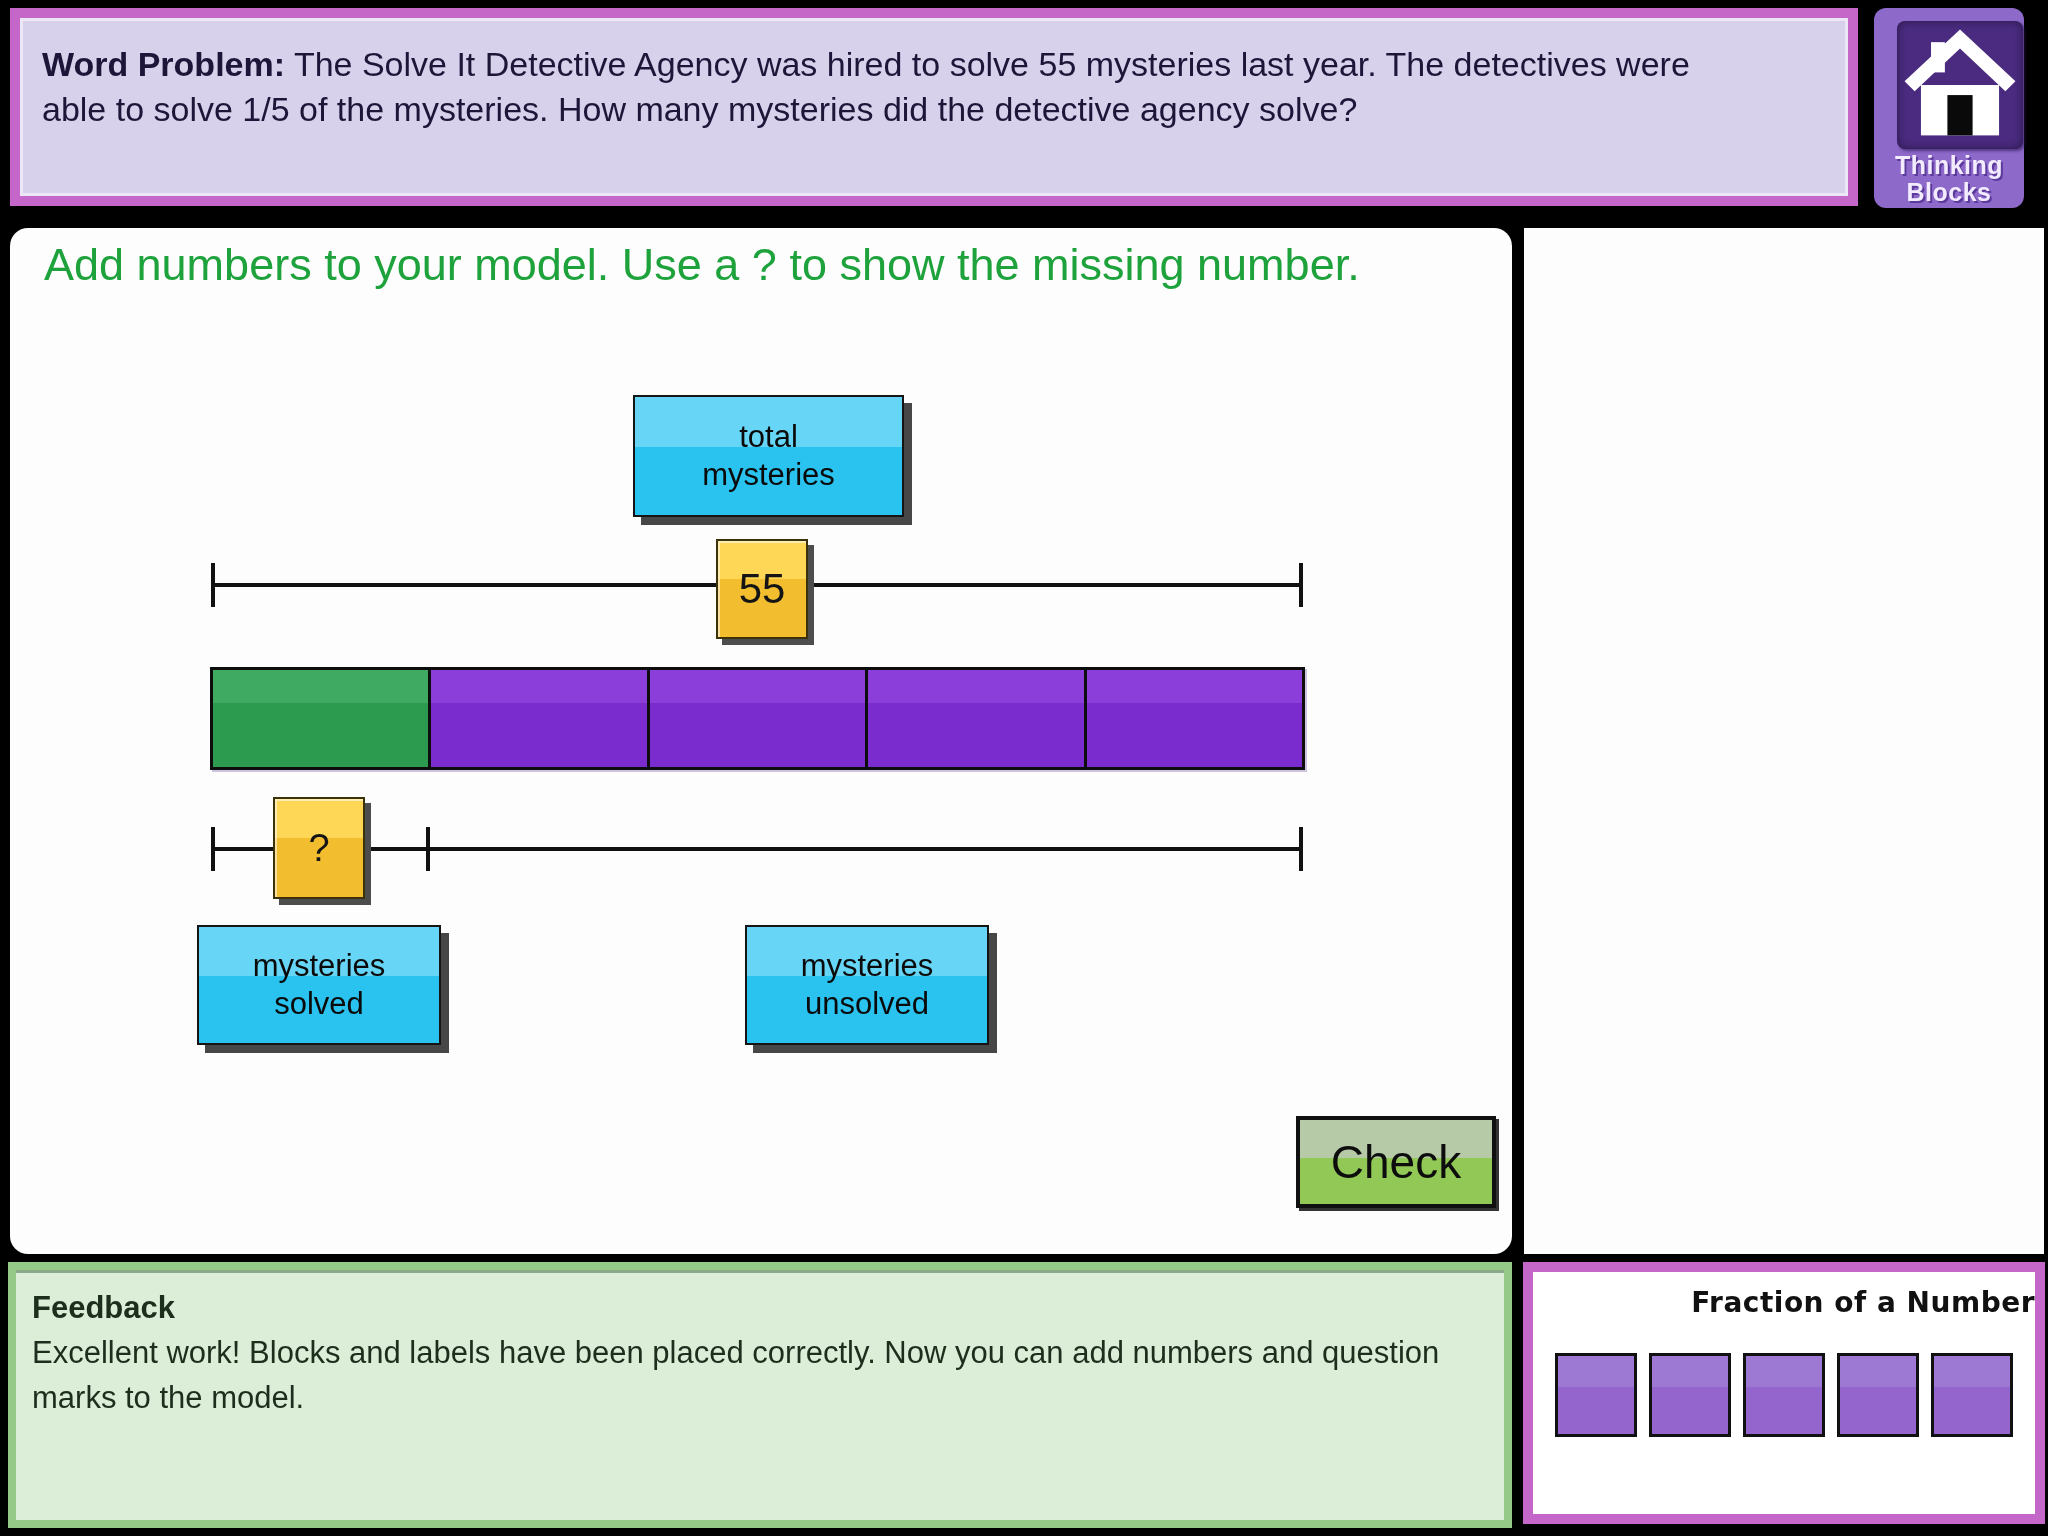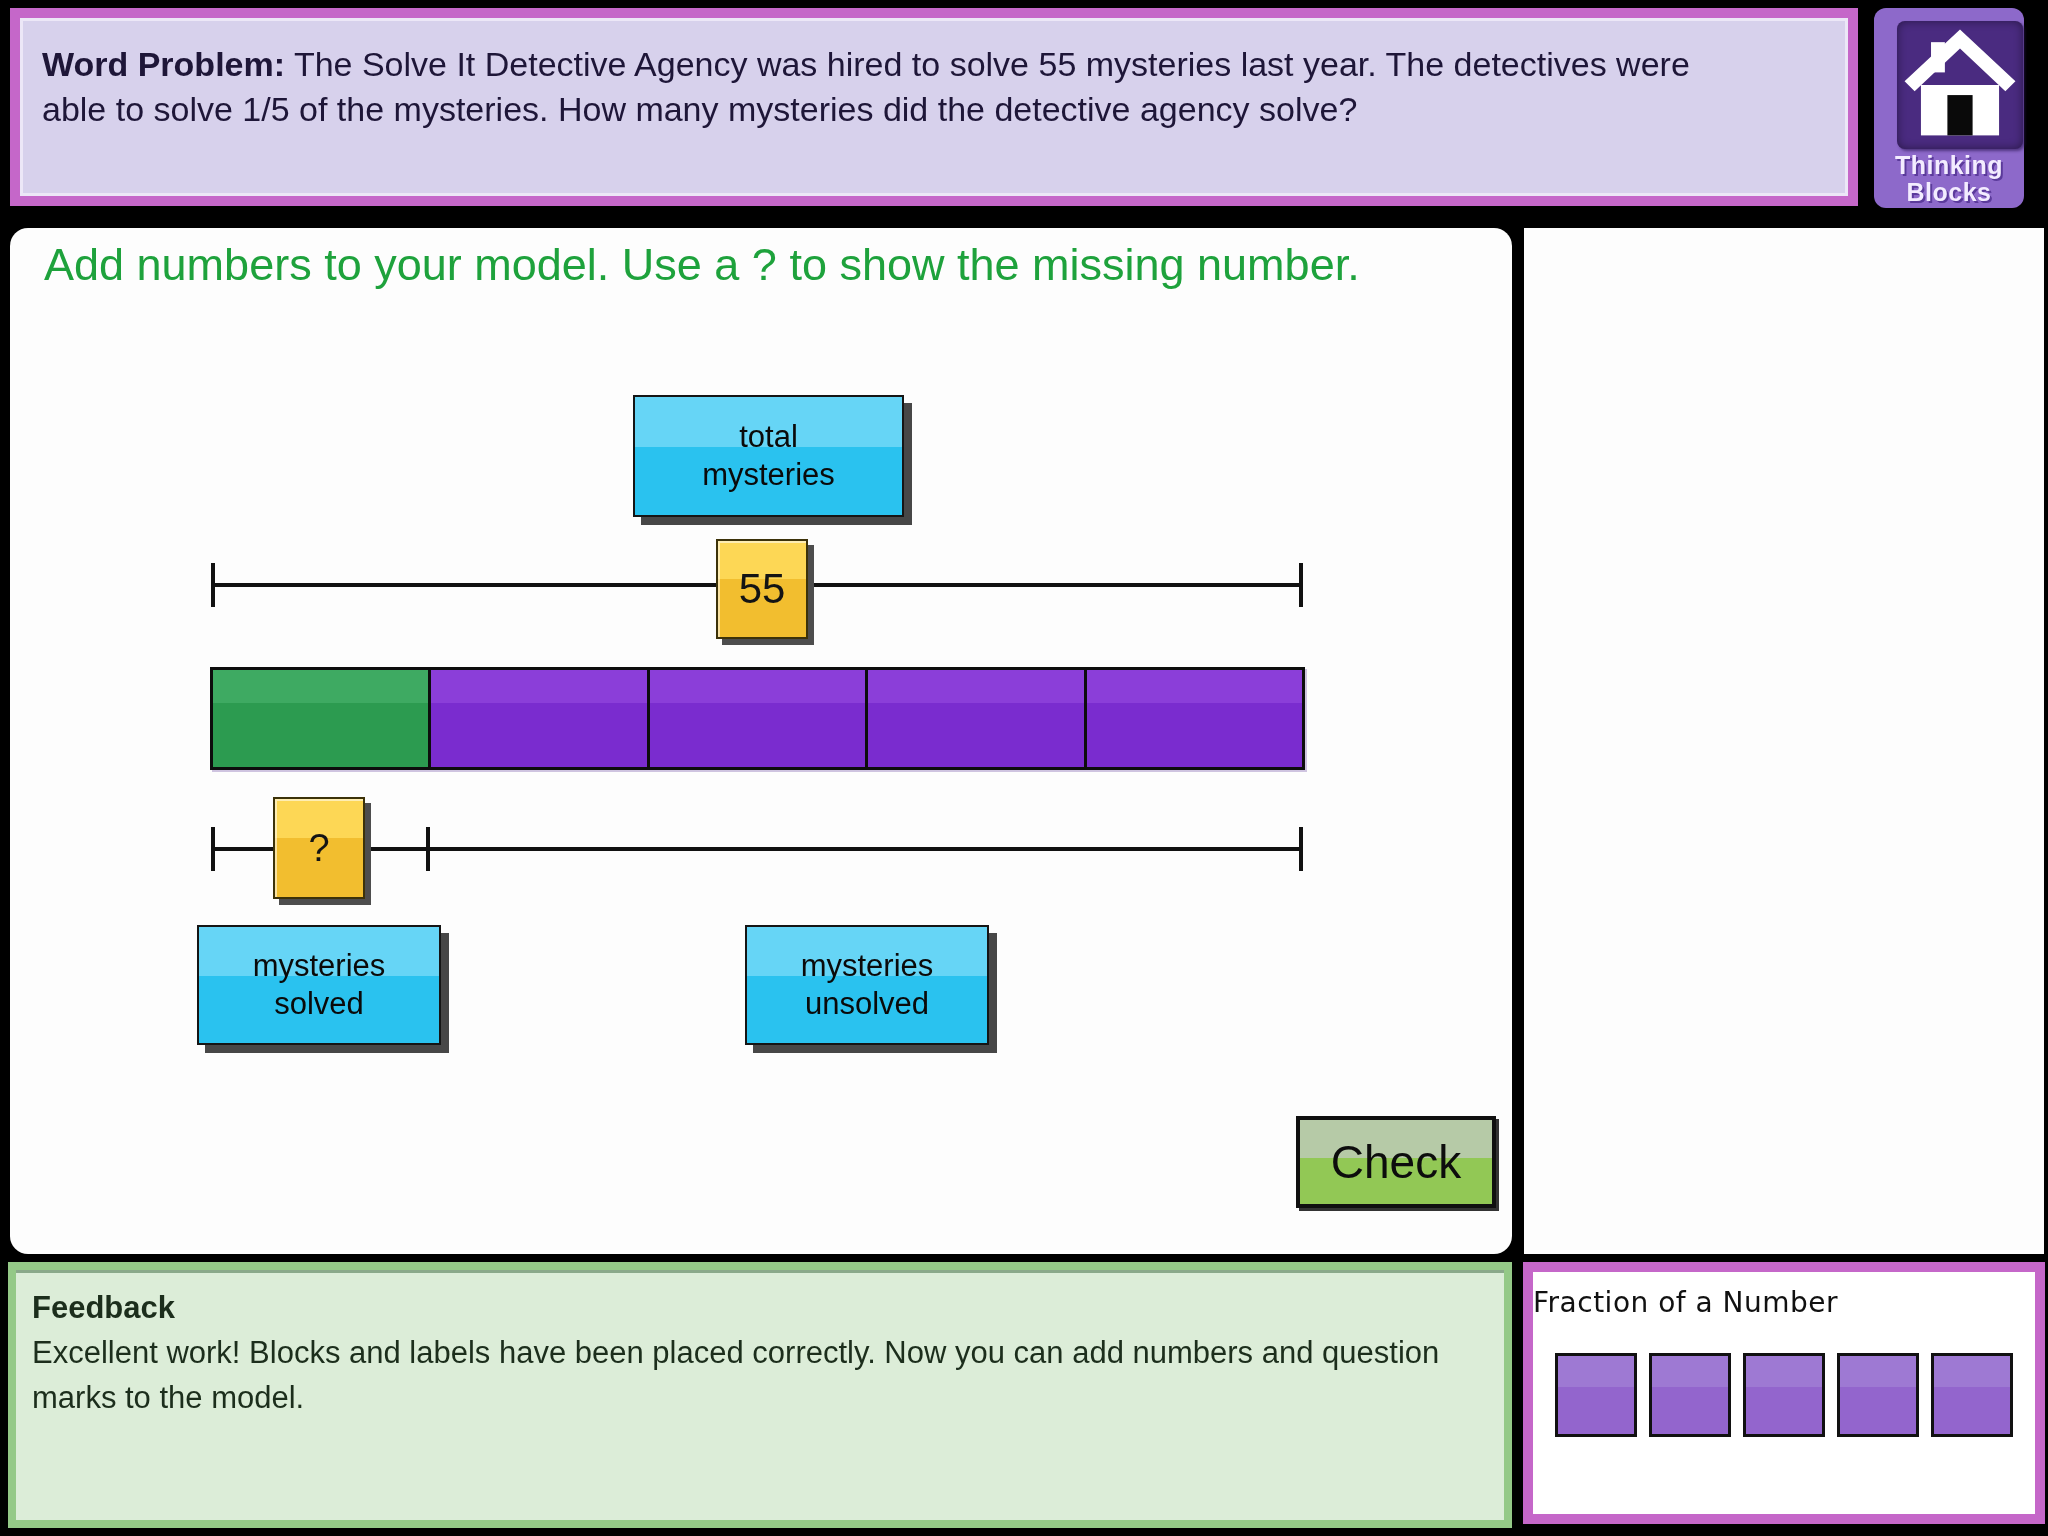--- a/index.html
+++ b/index.html
@@ -133,22 +133,22 @@
   }
   .feedback-title{font-size:31px;font-weight:bold;line-height:44px;}
   .feedback-message{font-size:31px;line-height:45px;max-width:1420px;}
 
   
   .mini-panel{
     left:1523px;top:1262px;width:522px;height:262px;
     background:#fff;border:10px solid var(--mini-border);
   }
   .mini-title{
-    margin-top:14px;text-align:left;
-    font-family:"DejaVu Sans",sans-serif;font-weight:400;
+    margin-top:14px;text-align:right;
+    font-family:"DejaVu Sans",sans-serif;font-weight:700;
     font-size:28px;color:#111;letter-spacing:.5px;
   }
   .mini-row{
     margin-top:34px;display:flex;justify-content:center;gap:12px;
   }
   .mini-square{
     width:82px;height:84px;
     background:linear-gradient(var(--mini-square-top) 0 40%,var(--mini-square-bottom) 40% 100%);
     border:3px solid #111;
   }

